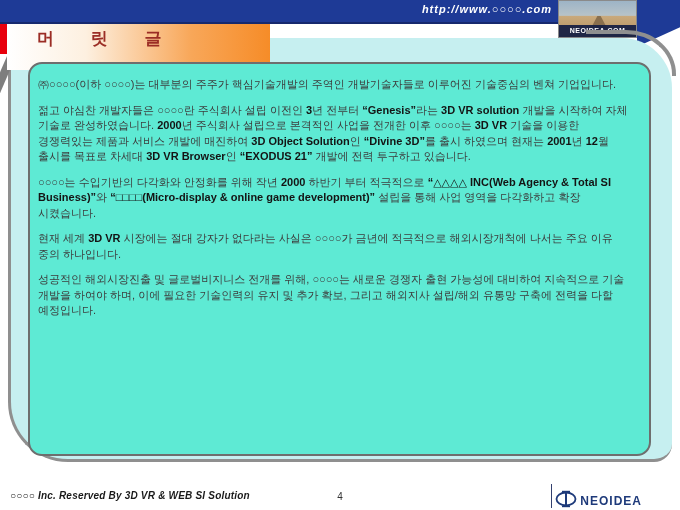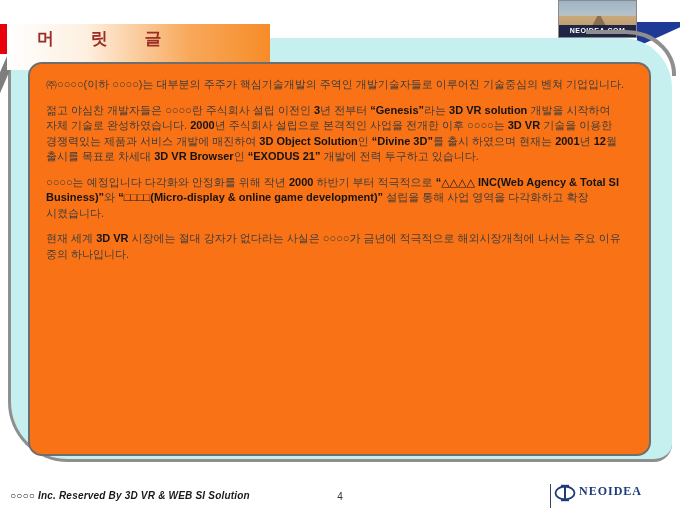--- a/index.html
+++ b/index.html
@@ -29,36 +29,39 @@
   .left-diagonal{position:absolute;left:-2px;top:52px;width:9px;height:50px;background:#7e7e7e;transform:skewX(-18deg) rotate(6deg);}
   
   .title-band{position:absolute;left:0;top:24px;height:30px;}
   .red-stripe{position:absolute;left:0;top:0;width:7px;height:30px;background:#E8000D;}
   .title-box{position:absolute;left:7px;top:0;width:263px;height:46px;
     background:linear-gradient(90deg,#ffffff 0%,#fdf0e0 30%,#f8a759 70%,#F68C28 100%);}
   .title-text{display:block;padding-left:30px;line-height:30px;font-size:17px;font-weight:bold;
     color:#9B2D25;letter-spacing:16px;white-space:nowrap;}
   
   .content-box{position:absolute;left:28px;top:62px;width:623px;height:394px;box-sizing:border-box;
-    background:#f97316;border:2px solid #6e6e6e;border-radius:14px;padding:13px 15px 10px 16px;overflow:hidden;}
+    background:#5eead4;border:2px solid #6e6e6e;border-radius:14px;padding:13px 15px 10px 8px;overflow:hidden;}
   .para{margin:0 0 10px 0;font-size:11px;line-height:15.5px;color:#3c3c3c;word-break:keep-all;}
   .para .b{font-weight:bold;color:#141414;}
   
   .footer{position:absolute;left:0;top:482px;width:680px;height:28px;background:#fff;}
   .footer-copy{position:absolute;left:10px;top:8px;font-size:10px;font-style:italic;font-weight:bold;color:#1a1a1a;letter-spacing:.2px;}
   .page-number{position:absolute;left:0;top:9px;width:680px;text-align:center;font-size:10px;color:#333;}
-  .footer-logo{position:absolute;right:38px;top:2px;height:24px;display:flex;align-items:flex-start;gap:2px;font-family:Liberation Serif, serif;}
+  .footer-logo{position:absolute;right:38px;top:2px;height:24px;display:flex;align-items:flex-end;gap:2px;}
   .logo-sep{width:1px;height:24px;background:#33406e;}
   .logo-text{font-size:12px;font-weight:bold;color:#1E3A7A;letter-spacing:1px;}
 </style>
 </head>
 <body>
 
 <div class="slide">
 
+  <div class="top-bar">
+    <span class="url-text">http://www.○○○○.com</span>
+  </div>
   <div class="navy-swoosh"></div>
 
   <div class="badge">
     <div class="badge-road"></div>
     <div class="badge-label">NEOIDEA.COM</div>
   </div>
 
   <div class="main-panel"></div>
   <div class="tr-arc"></div>
   <div class="left-diagonal"></div>
@@ -66,22 +69,23 @@
   <div class="title-band">
     <div class="red-stripe"></div>
     <div class="title-box">
       <span class="title-text">머 릿 글</span>
     </div>
   </div>
 
   <div class="content-box" id="paragraphs">
       <p class="para"><span>㈜○○○○(이하 ○○○○)는 대부분의 주주가 핵심기술개발의 주역인 개발기술자들로 이루어진 기술중심의 벤쳐 기업입니다.</span></p>
       <p class="para"><span>젊고 야심찬 개발자들은 ○○○○란 주식회사 설립 이전인 </span><span class="b">3</span><span>년 전부터 </span><span class="b">“Genesis”</span><span>라는 </span><span class="b">3D VR solution</span><span> 개발을 시작하여 자체 기술로 완성하였습니다. </span><span class="b">2000</span><span>년 주식회사 설립으로 본격적인 사업을 전개한 이후 ○○○○는 </span><span class="b">3D VR</span><span> 기술을 이용한 경쟁력있는 제품과 서비스 개발에 매진하여 </span><span class="b">3D Object Solution</span><span>인 </span><span class="b">“Divine 3D”</span><span>를 출시 하였으며 현재는 </span><span class="b">2001</span><span>년 </span><span class="b">12</span><span>월 출시를 목표로 차세대 </span><span class="b">3D VR Browser</span><span>인 </span><span class="b">“EXODUS 21”</span><span> 개발에 전력 투구하고 있습니다.</span></p>
-      <p class="para"><span>○○○○는 예정입니다 다각화와 안정화를 위해 작년 </span><span class="b">2000</span><span> 하반기 부터 적극적으로 </span><span class="b">“△△△△ INC(Web Agency &amp; Total SI Business)”</span><span>와 </span><span class="b">“□□□□(Micro-display &amp; online game development)”</span><span> 설립을 통해 사업 영역을 다각화하고 확장 시켰습니다.</span></p>
+      <p class="para"><span>○○○○는 수입기반의 다각화와 안정화를 위해 작년 </span><span class="b">2000</span><span> 하반기 부터 적극적으로 </span><span class="b">“△△△△ INC(Web Agency &amp; Total SI Business)”</span><span>와 </span><span class="b">“□□□□(Micro-display &amp; online game development)”</span><span> 설립을 통해 사업 영역을 다각화하고 확장 시켰습니다.</span></p>
       <p class="para"><span>현재 세계 </span><span class="b">3D VR</span><span> 시장에는 절대 강자가 없다라는 사실은 ○○○○가 금년에 적극적으로 해외시장개척에 나서는 주요 이유 중의 하나입니다.</span></p>
+      <p class="para"><span>성공적인 해외시장진출 및 글로벌비지니스 전개를 위해, ○○○○는 새로운 경쟁자 출현 가능성에 대비하여 지속적으로 기술 개발을 하여야 하며, 이에 필요한 기술인력의 유지 및 추가 확보, 그리고 해외지사 설립/해외 유통망 구축에 전력을 다할 예정입니다.</span></p>
     </div>
 
   <div class="footer">
     <span class="footer-copy">○○○○ Inc. Reserved By 3D VR &amp; WEB SI Solution</span>
     <span class="page-number">4</span>
     <div class="footer-logo">
       <div class="logo-sep"></div>
       <svg width="24" height="18" viewBox="0 0 24 18">
         <ellipse cx="12" cy="9" rx="9.5" ry="6.5" fill="none" stroke="#1E3A7A" stroke-width="1.8"></ellipse>
         <line x1="12" y1="1" x2="12" y2="17" stroke="#1E3A7A" stroke-width="2"></line>

